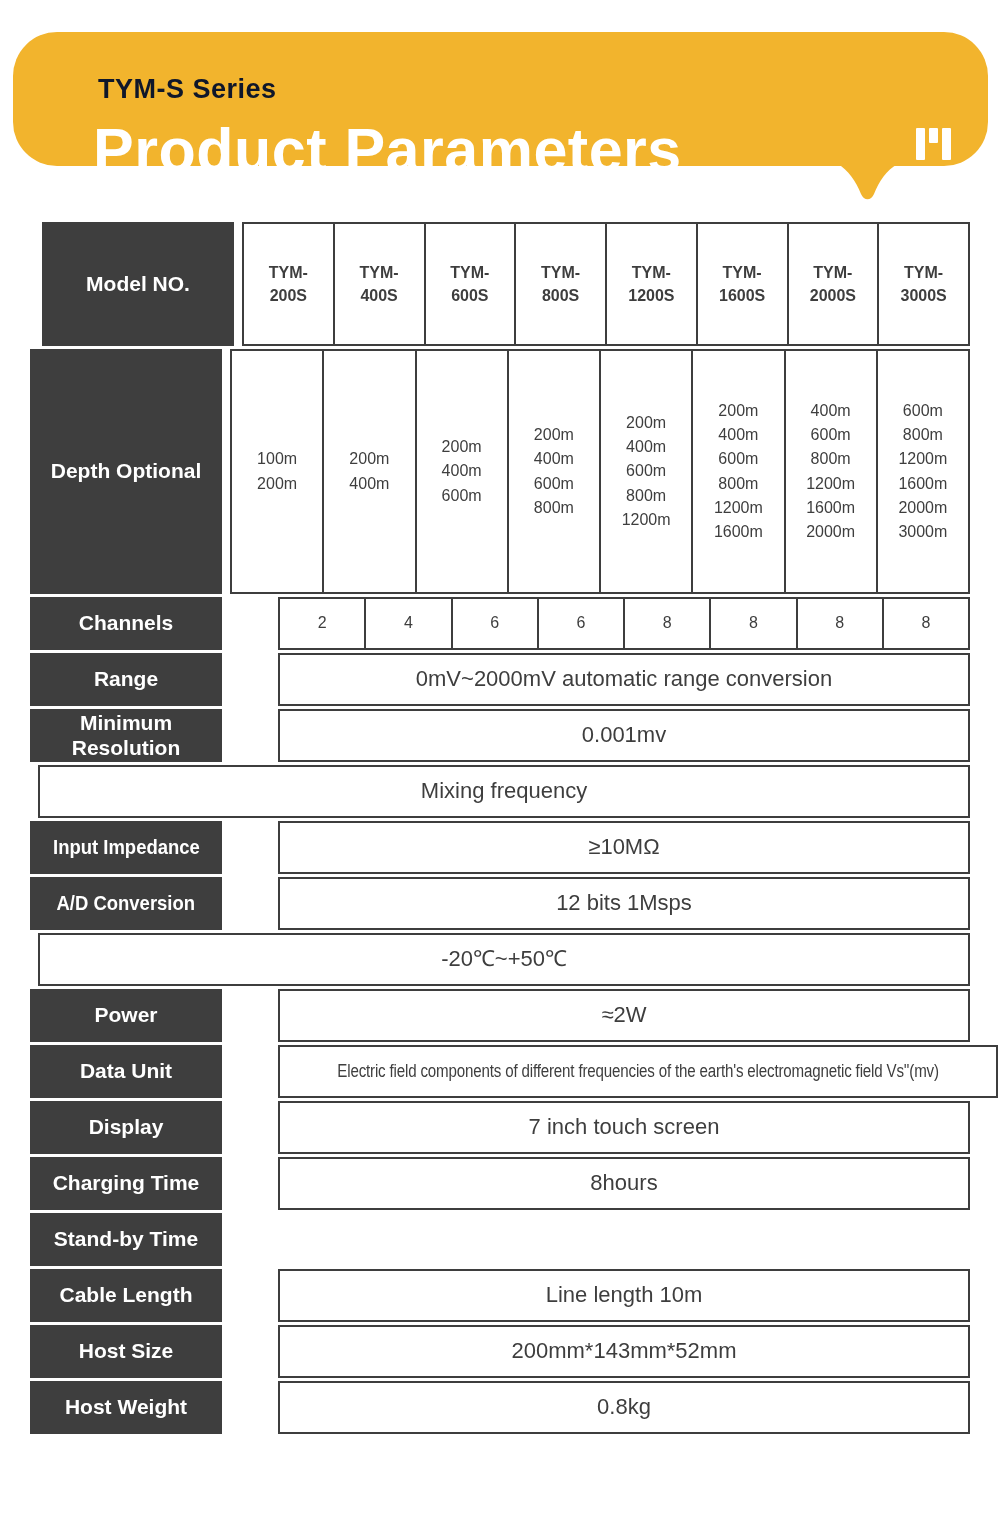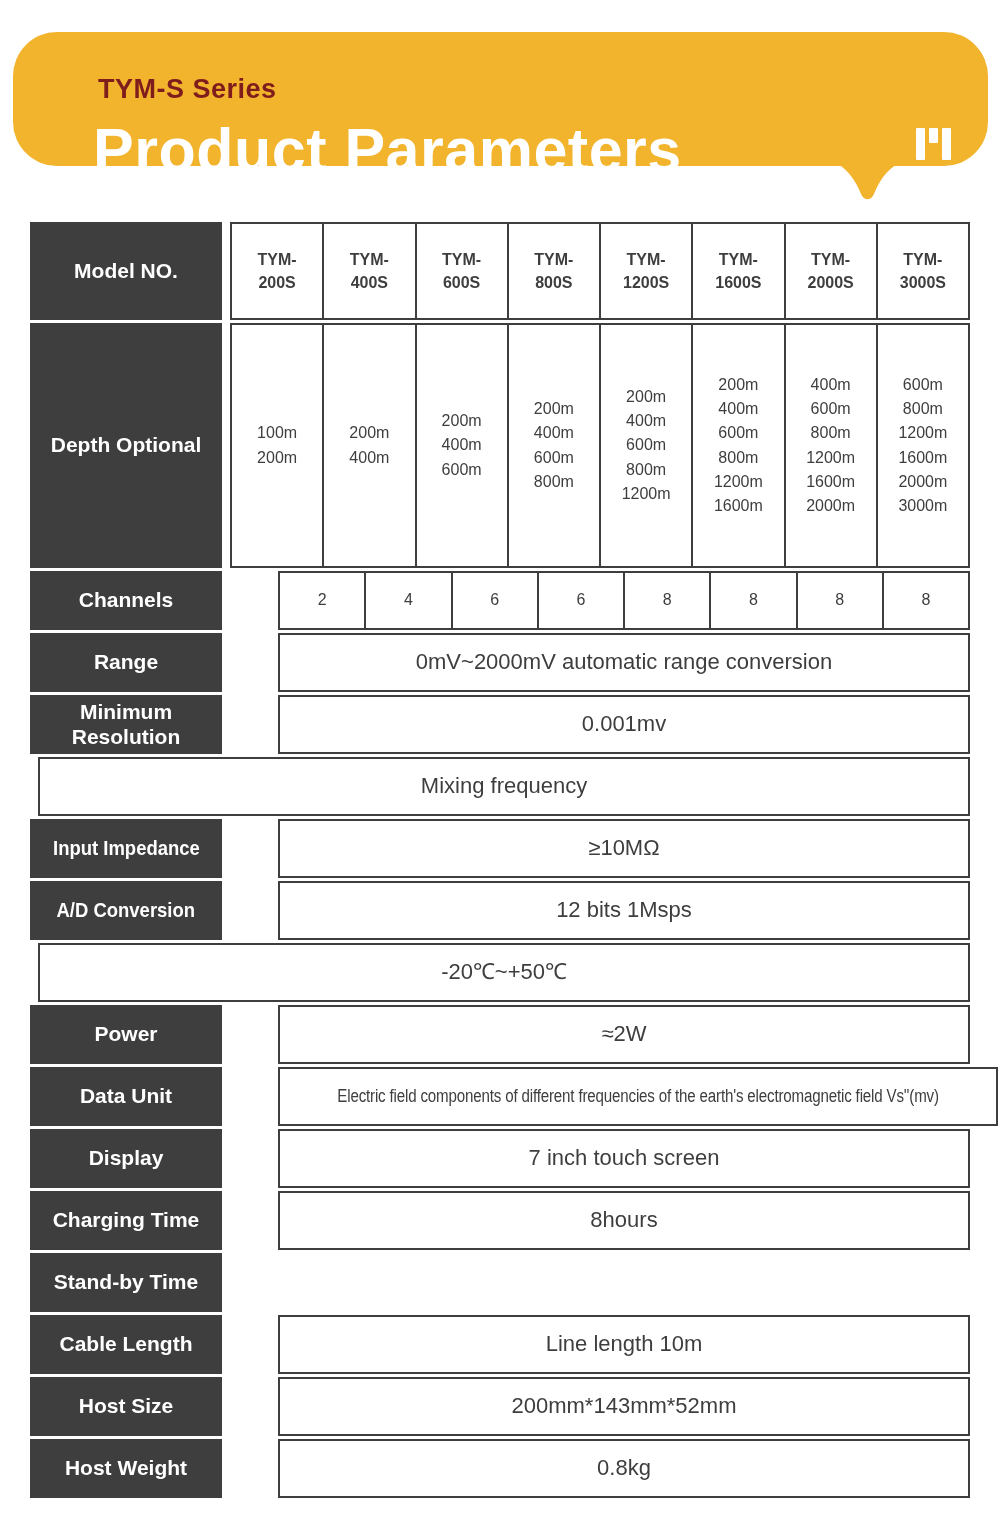--- a/index.html
+++ b/index.html
@@ -3,35 +3,35 @@
 <meta charset="utf-8">
 <style>
   * { margin:0; padding:0; box-sizing:border-box; }
   body { background:#ffffff; font-family:"Liberation Sans", sans-serif; }
   .page { position:relative; width:1000px; height:1532px; background:#ffffff; overflow:hidden; }
 
   
   .banner { position:absolute; left:13px; top:32px; width:975px; height:134px;
             background:#F2B42D; border-radius:44px; }
   .banner-tail { position:absolute; left:838px; top:164px; width:60px; height:38px; }
-  .banner-series { position:absolute; left:85px; top:42px; color:#7f1d1d;
+  .banner-series { position:absolute; left:85px; top:42px; color:#0f172a;
                    font-size:27px; font-weight:600; letter-spacing:0.5px; }
   .banner-title { position:absolute; left:80px; top:83px; color:#ffffff;
                   font-size:61px; font-weight:800; letter-spacing:0.5px; }
   .banner-logo { position:absolute; left:903px; top:96px; width:35px; height:32px; display:flex; gap:4px; }
   .banner-logo .bar { width:9px; background:#ffffff; border-radius:1px; }
   .banner-logo .bar.tall { height:32px; }
   .banner-logo .bar.short { height:15px; }
 
   
   .table { position:absolute; left:30px; top:222px; width:940px; }
   .row { display:flex; margin-bottom:3px; }
-  .row-model { height:98px; }
+  .row-model { height:124px;margin-left:12px; }
   .row-depth { height:245px; }
-  .row-std { height:59px;gap:48px; }
+  .row-std { height:53px;gap:48px; }
 
   .label-cell { flex:none; width:192px; background:#3E3E3E;
                 display:flex; align-items:center; justify-content:center; }
   .lbl { color:#ffffff; font-size:21px; font-weight:700; text-align:center;
          white-space:pre-line; line-height:1.15; display:inline-block; }
   .lbl.squeeze { transform:scaleX(0.88); }
 
   .data-box { flex:1; margin-left:8px; border:2px solid #3E3E3E;
               background:#ffffff; display:flex; }
   .cell { flex:1; display:flex; align-items:center; justify-content:center;

